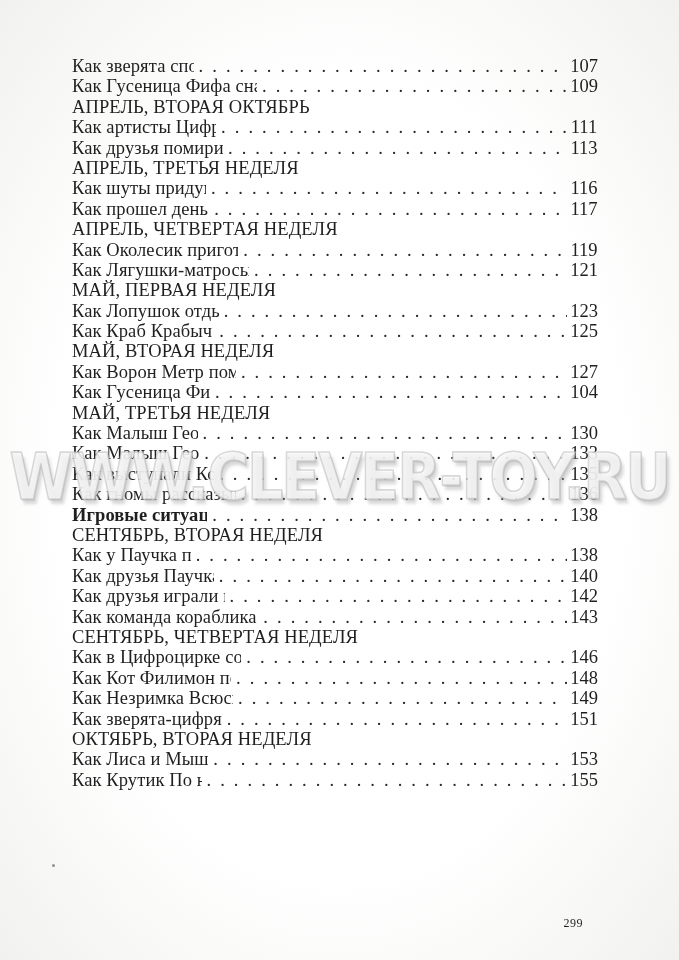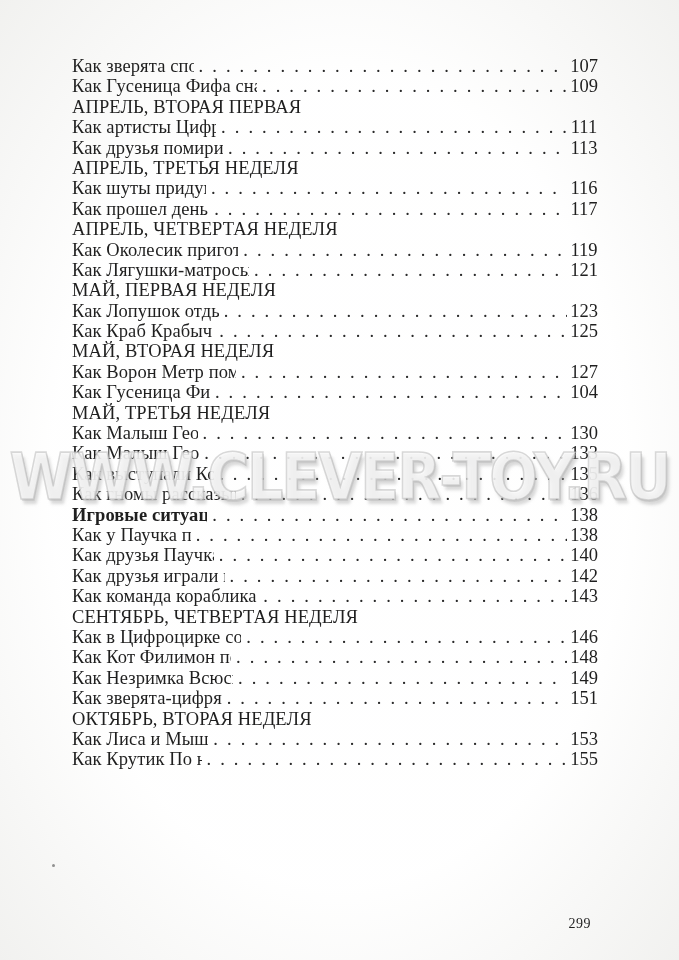--- a/index.html
+++ b/index.html
@@ -75,23 +75,23 @@
     -webkit-text-stroke: 1.5px rgba(185, 185, 185, 0.55);
     text-shadow:
       3px 4px 3px rgba(160, 160, 160, 0.40),
       1px 1px 0 rgba(200, 200, 200, 0.45);
     transform: scaleY(1.12);
     pointer-events: none;
     z-index: 5;
   }
   .page-number {
     position: absolute;
-    right: 88px;
+    right: 96px;
     top: 916px;
-    font-size: 14px;
+    font-size: 12px;
     letter-spacing: 0.5px;
   }
   .speck {
     position: absolute;
     left: 52px;
     top: 864px;
     width: 3px;
     height: 3px;
     border-radius: 50%;
     background: rgba(60,60,60,0.55);
@@ -106,21 +106,21 @@
     <span class="title">Как зверята спорили из-за грибов</span>
     <span class="dots"></span>
     <span class="pageno">107</span>
   </div>
       <div class="toc-line entry">
     <span class="title">Как Гусеница Фифа сначала удивилась, а потом обрадовалась</span>
     <span class="dots"></span>
     <span class="pageno">109</span>
   </div>
       <div class="toc-line section">
-    <span class="title">АПРЕЛЬ, ВТОРАЯ ПЕРВАЯ</span>
+    <span class="title">АПРЕЛЬ, ВТОРАЯ ОКТЯБРЬ</span>
   </div>
       <div class="toc-line entry">
     <span class="title">Как артисты Цифроцирка собирали плоды</span>
     <span class="dots"></span>
     <span class="pageno">111</span>
   </div>
       <div class="toc-line entry">
     <span class="title">Как друзья помирились с Незримкой Всюсем</span>
     <span class="dots"></span>
     <span class="pageno">113</span>
@@ -197,20 +197,23 @@
   </div>
       <div class="toc-line entry">
     <span class="title">Как гномы рассказывали о предстоящих каникулах</span>
     <span class="dots"></span>
     <span class="pageno">136</span>
   </div>
       <div class="toc-line entry bold">
     <span class="title">Игровые ситуации для детей 6–7 лет</span>
     <span class="dots"></span>
     <span class="pageno">138</span>
+  </div>
+      <div class="toc-line section">
+    <span class="title">СЕНТЯБРЬ, ВТОРАЯ НЕДЕЛЯ</span>
   </div>
       <div class="toc-line entry">
     <span class="title">Как у Паучка появился парашют</span>
     <span class="dots"></span>
     <span class="pageno">138</span>
   </div>
       <div class="toc-line entry">
     <span class="title">Как друзья Паучка прыгали с парашютом</span>
     <span class="dots"></span>
     <span class="pageno">140</span>

